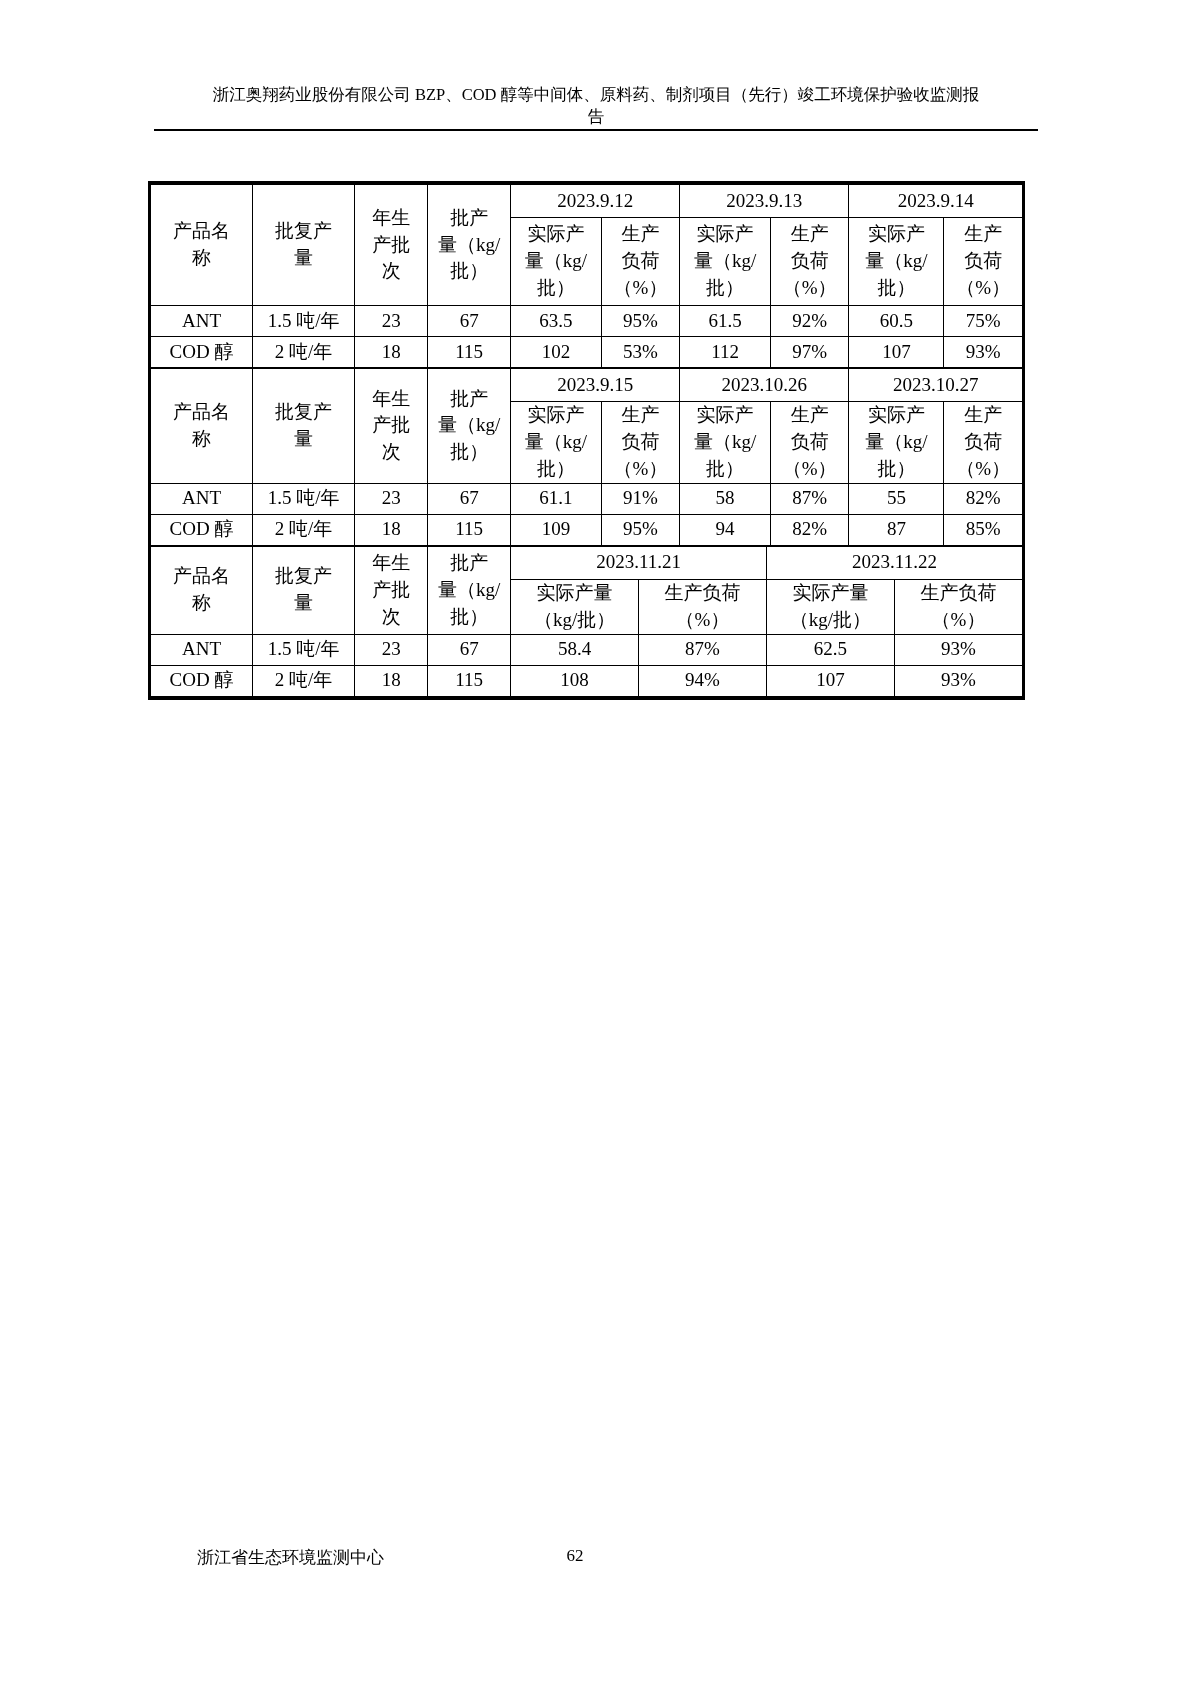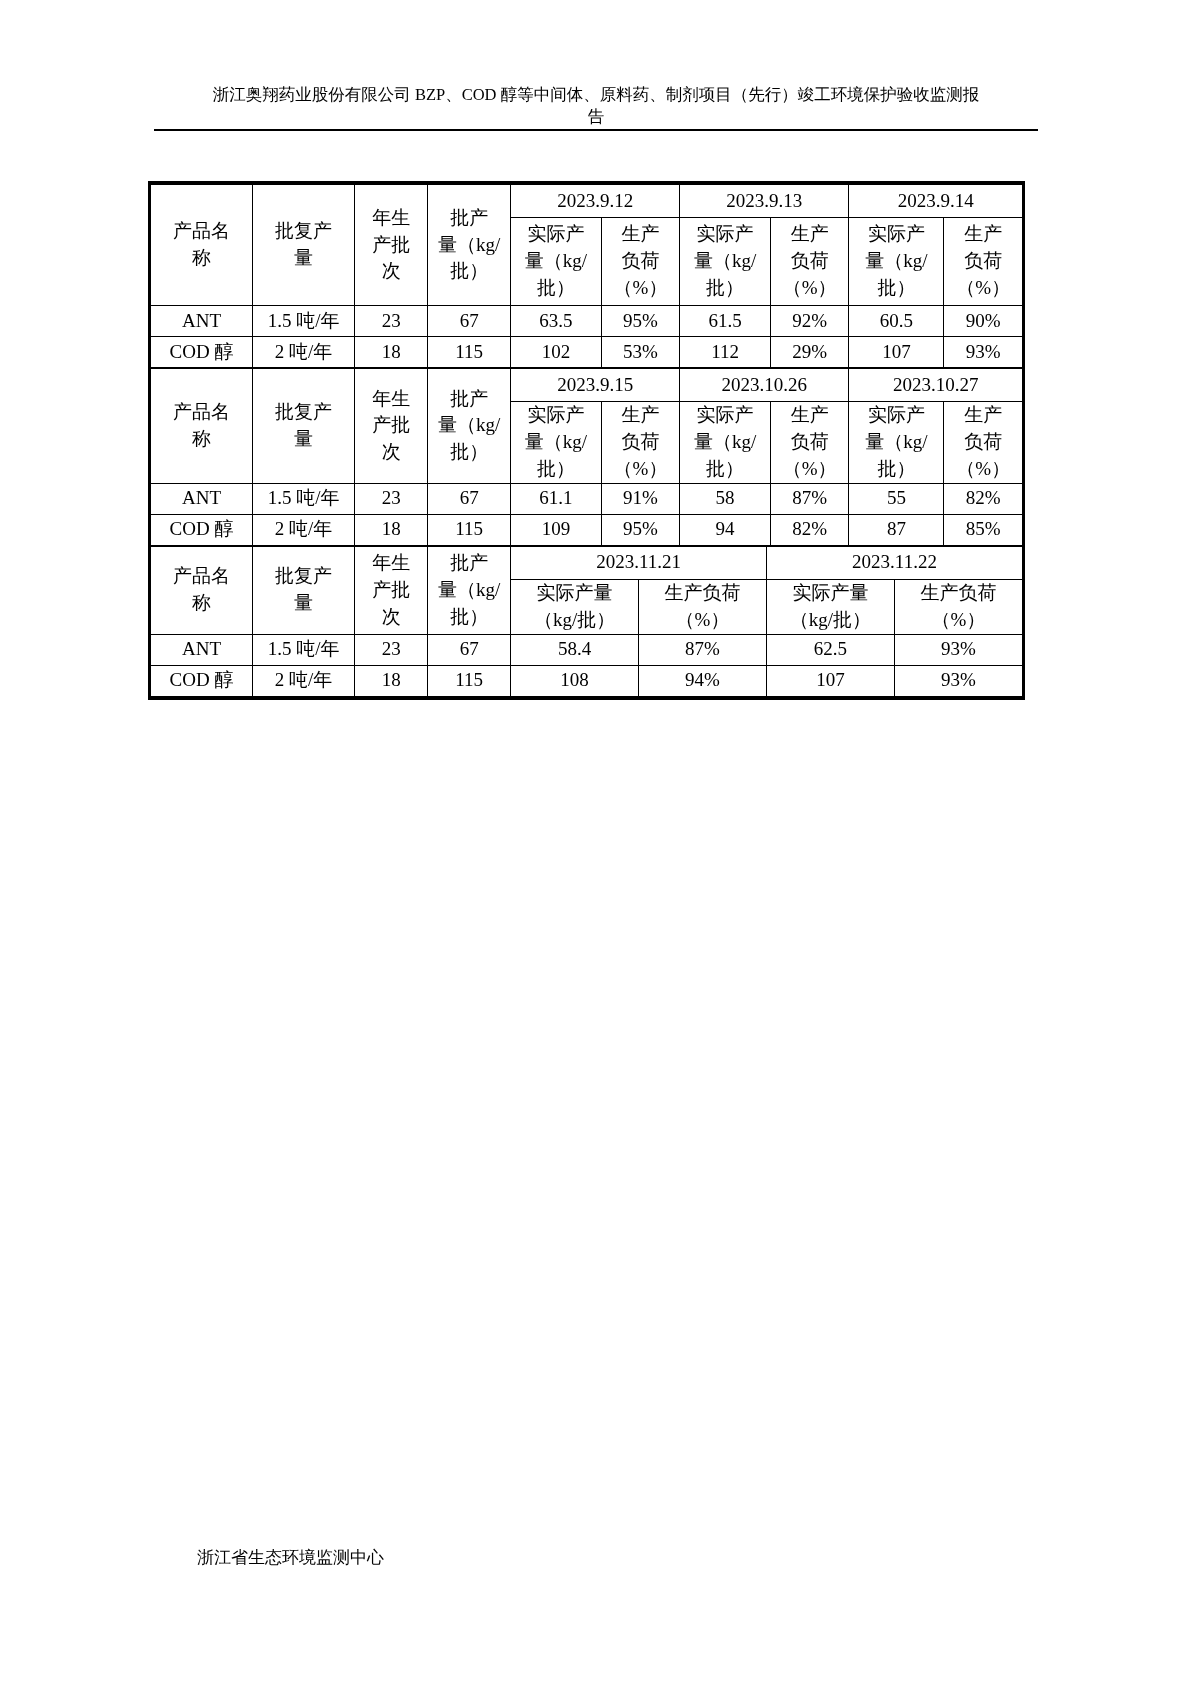--- a/index.html
+++ b/index.html
@@ -113,31 +113,31 @@
       <tr class="h-data">
         <td>ANT</td>
         <td>1.5 吨/年</td>
         <td>23</td>
         <td>67</td>
         <td>63.5</td>
         <td>95%</td>
         <td>61.5</td>
         <td>92%</td>
         <td>60.5</td>
-        <td>90%</td>
+        <td>75%</td>
       </tr>
       <tr class="h-data">
         <td>COD 醇</td>
         <td>2 吨/年</td>
         <td>18</td>
         <td>115</td>
         <td>102</td>
         <td>53%</td>
         <td>112</td>
-        <td>29%</td>
+        <td>97%</td>
         <td>107</td>
         <td>93%</td>
       </tr>
     </tbody>
       </table>
 
     <table class="sec">
       <colgroup>
         <col style="width:11.7%">
           <col style="width:11.7%">
@@ -268,14 +268,15 @@
         <td>94%</td>
         <td>107</td>
         <td>93%</td>
       </tr>
     </tbody>
       </table>
 
   </div>
 
   <div class="footer-left">浙江省生态环境监测中心</div>
+  <div class="footer-page">62</div>
 
 </div>
 
 </body></html>

